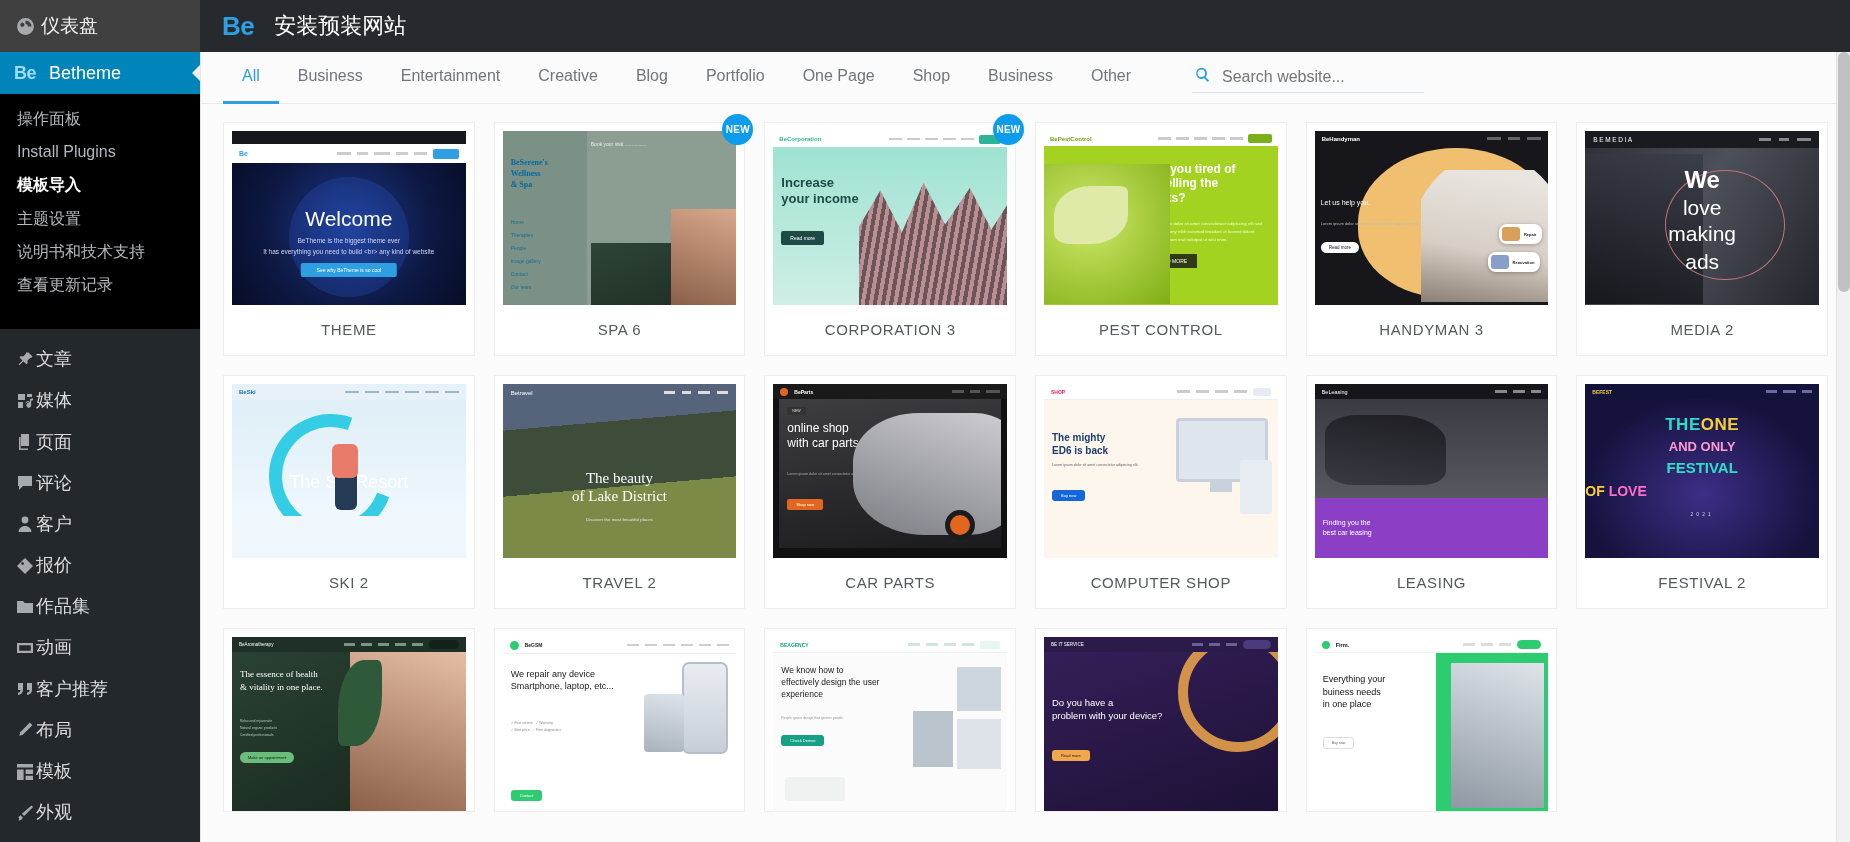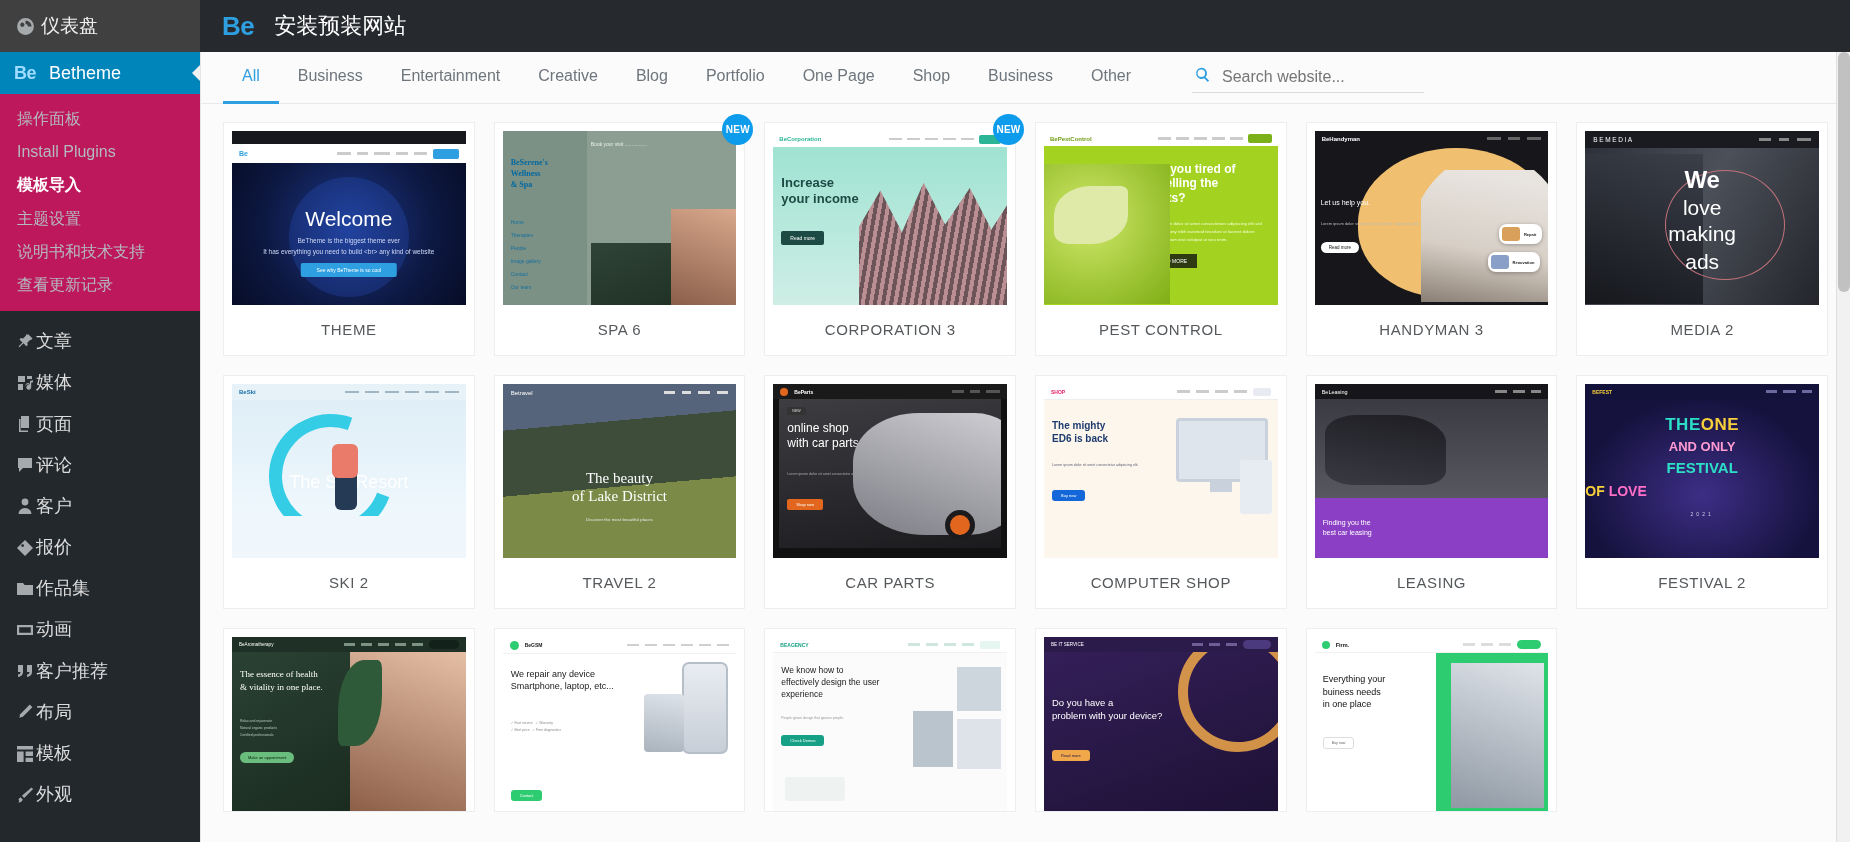--- a/index.html
+++ b/index.html
@@ -29,21 +29,21 @@
     background: #0085ba; color: #fff; font-size: 18px;
     position: relative;
   }
   .sb-betheme::after {
     content: ""; position: absolute; right: -1px; top: 50%;
     transform: translateY(-50%);
     border-top: 9px solid transparent; border-bottom: 9px solid transparent;
     border-right: 9px solid #f1f1f1;
   }
   .sb-be-logo { font-weight: bold; color: #9fdcff; font-size: 18px; letter-spacing: -0.5px;}
-  .sb-sub { background: #be185d; padding: 8px 0 10px 0; }
+  .sb-sub { background: #000000; padding: 8px 0 28px 0; }
   .sb-sub-item {
     padding: 5px 14px 5px 17px; font-size: 16px; color: #b4b9be;
     line-height: 1.45; white-space: nowrap;
   }
   .sb-sub-item.active { color: #fff; font-weight: bold; }
   .sb-gap { height: 10px; }
   .sb-item {
     display: flex; align-items: center; 
     padding: 8px 14px; font-size: 18px; color: #dcdcdc;
     line-height: 1.4; white-space: nowrap;
@@ -489,21 +489,21 @@
     <div style="position:absolute;top:0;left:0;right:0;height:16px;background:#fff;display:flex;align-items:center;padding:0 7px;gap:6px;border-bottom:1px solid #eee">
       <span style="font-size:5px;font-weight:bold;color:#e21f6b">SHOP</span>
                 <span style="flex:1"></span>
       <span style="width:13px;height:2.5px;background:#ccc"></span>
                 <span style="width:13px;height:2.5px;background:#ccc"></span>
                 <span style="width:13px;height:2.5px;background:#ccc"></span>
                 <span style="width:13px;height:2.5px;background:#ccc"></span>
       <span style="width:18px;height:8px;background:#e8ecf2;border-radius:2px"></span>
     </div>
     <div style="position:absolute;top:16px;left:0;right:0;bottom:0;background:#fdf6ec;overflow:hidden">
-      <div style="position:absolute;left:8px;top:20px;color:#1d3b6e;font-size:10px;font-weight:bold;line-height:1.25">The mighty<br>ED6 is back</div>
+      <div style="position:absolute;left:8px;top:32px;color:#1d3b6e;font-size:10px;font-weight:bold;line-height:1.25">The mighty<br>ED6 is back</div>
       <div style="position:absolute;left:8px;top:62px;color:#667;font-size:3.6px;line-height:1.8;width:40%">Lorem ipsum dolor sit amet consectetur adipiscing elit.</div>
       <div style="position:absolute;left:8px;top:90px;background:#1367d8;color:#fff;font-size:4px;padding:3px 9px;border-radius:3px">Buy now</div>
       <div style="position:absolute;right:10px;top:18px;width:92px;height:64px;background:#dfe5ec;border-radius:4px;border:3px solid #c9d2dc"></div>
       <div style="position:absolute;right:46px;top:82px;width:22px;height:10px;background:#c9d2dc"></div>
       <div style="position:absolute;right:6px;top:60px;width:32px;height:54px;background:#e7ecf2;border-radius:3px"></div>
     </div>
             </div>
     <div class="card-label">COMPUTER SHOP</div>
           </div>
           <div class="card">

